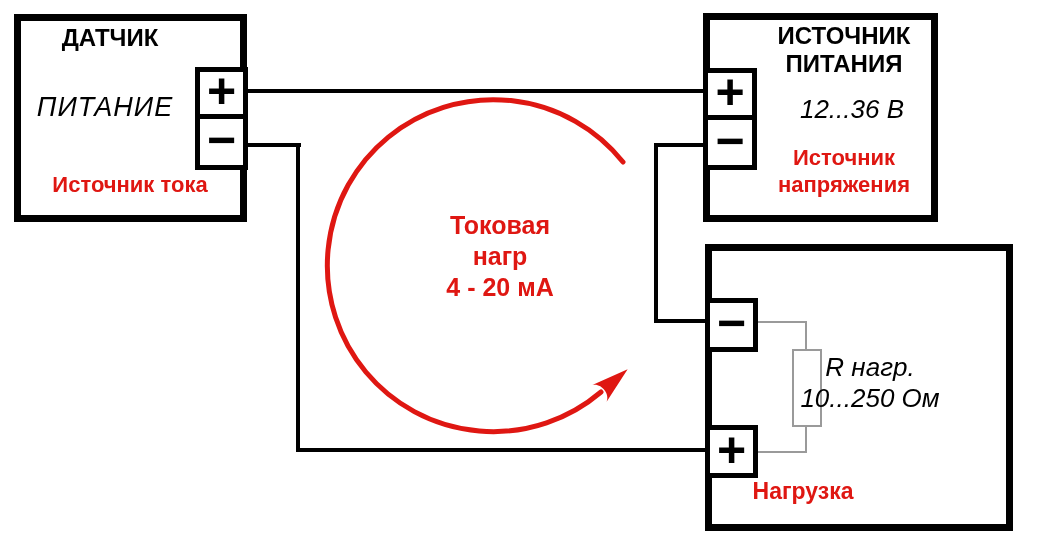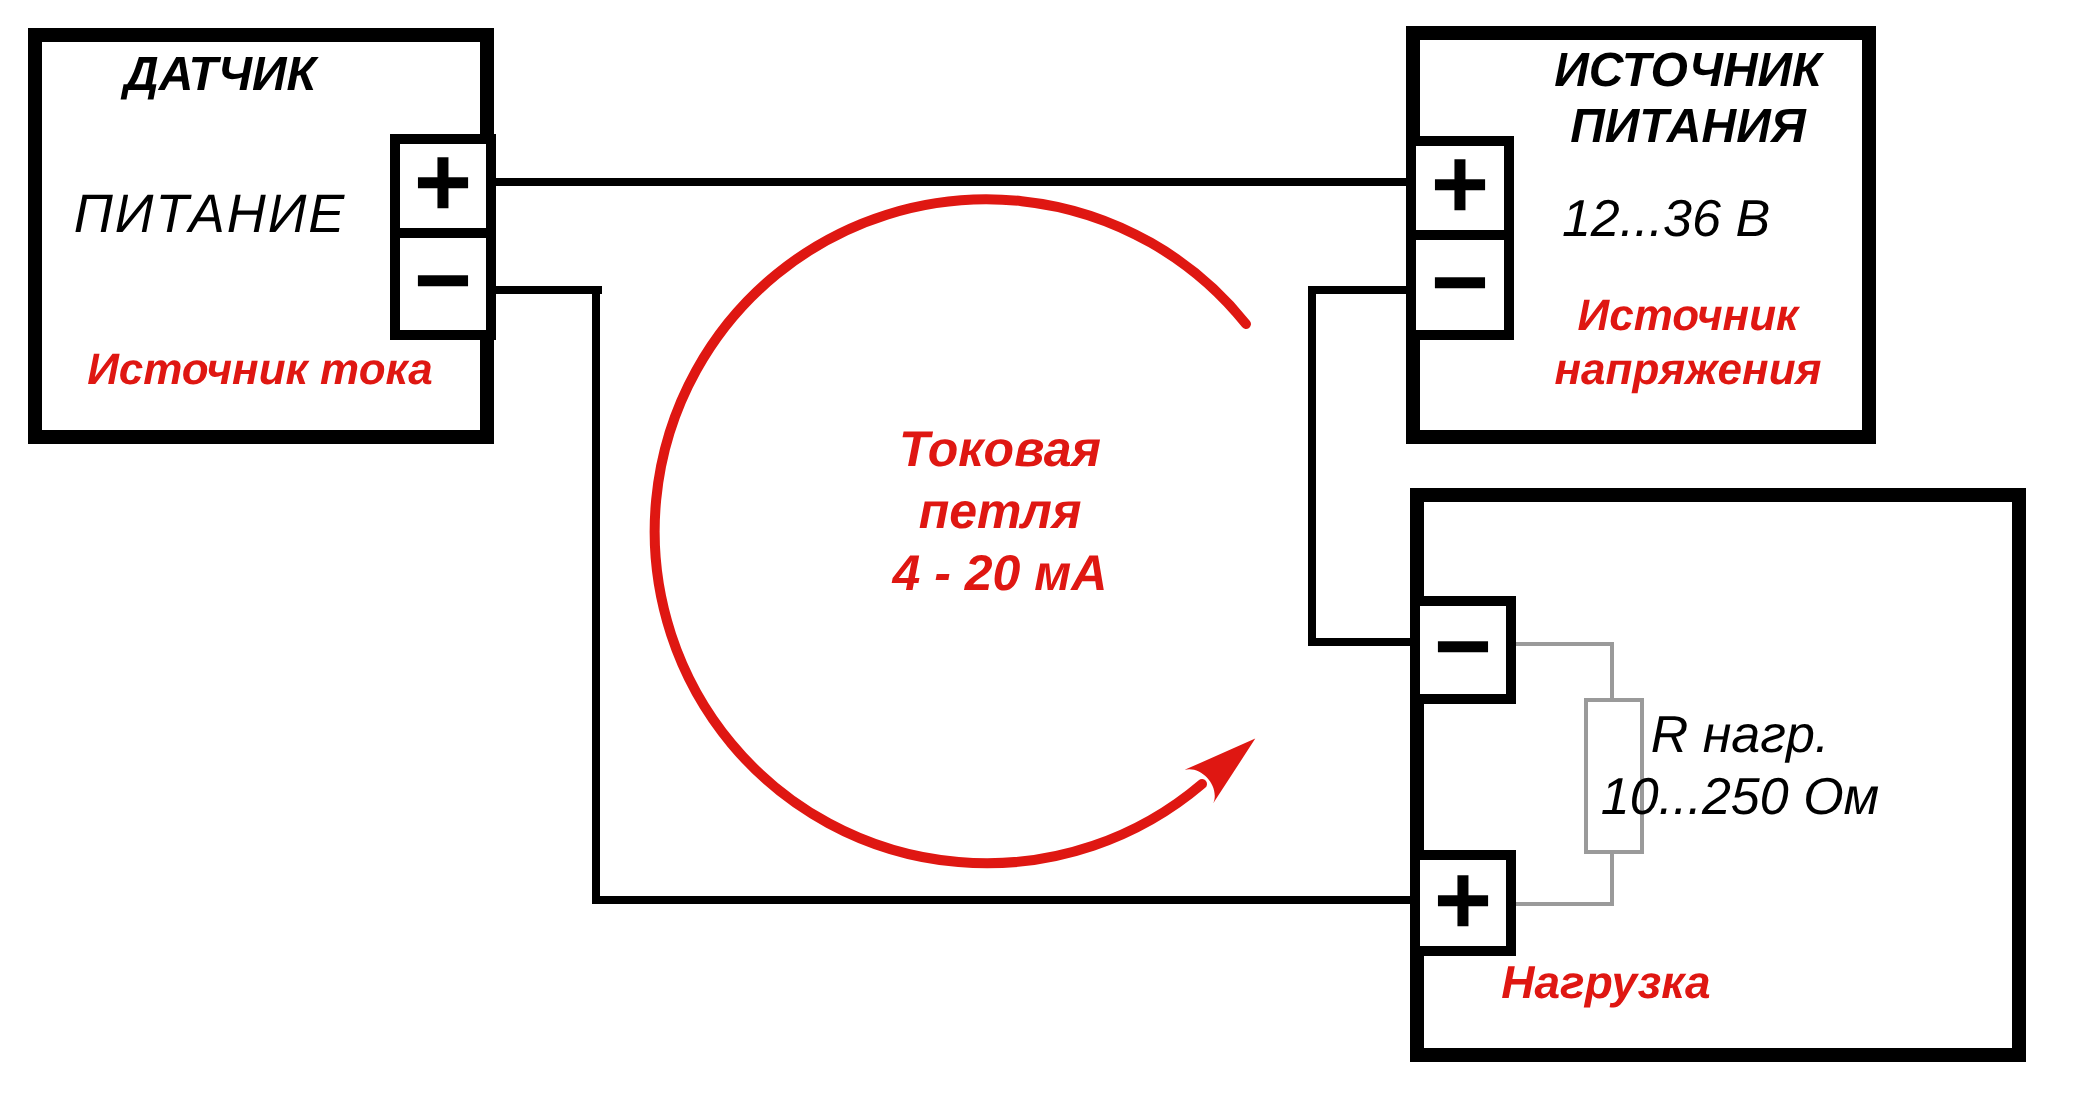--- a/index.html
+++ b/index.html
@@ -21,31 +21,31 @@
     z-index:3;display:flex;align-items:center;justify-content:center;
     font-weight:bold;font-size:50px;line-height:0;color:#000;}
   .t-sensor-plus{left:195px;top:67px;width:53px;height:52px;}
   .t-sensor-minus{left:195px;top:114px;width:53px;height:56px;}
   .t-psu-plus{left:703px;top:68px;width:54px;height:52px;}
   .t-psu-minus{left:703px;top:115px;width:54px;height:55px;}
   .t-meter-minus{left:705px;top:298px;width:53px;height:54px;}
   .t-meter-plus{left:705px;top:425px;width:53px;height:53px;}
   .terminal span{display:block;transform:translateY(-2px);}
 
-  .txt{position:absolute;z-index:4;text-align:center;color:#000;font-style:italic;}
+  .txt{position:absolute;z-index:4;text-align:center;color:#000;}
   .b{font-weight:bold;}
   .i{font-style:italic;}
   .red{color:#df1712;}
 
   .sensor-title{left:20px;top:24px;width:180px;font-size:24px;}
   .sensor-power{left:10px;top:92px;width:190px;font-size:27px;letter-spacing:1px;}
   .sensor-note{left:20px;top:172px;width:220px;font-size:22px;}
 
   .psu-title{left:757px;top:22px;width:174px;font-size:24px;line-height:28px;}
-  .psu-voltage{left:738px;top:94px;width:190px;font-size:26px;}
+  .psu-voltage{left:757px;top:94px;width:190px;font-size:26px;}
   .psu-note{left:750px;top:144px;width:188px;font-size:22px;line-height:27px;}
 
   .meter-title{left:785px;top:272px;width:220px;font-size:24px;line-height:28px;}
   .meter-load{left:760px;top:352px;width:220px;font-size:26px;line-height:31px;}
   .meter-note{left:693px;top:478px;width:220px;font-size:23px;}
 
   .loop-label{left:390px;top:210px;width:220px;font-size:25px;line-height:31px;font-weight:bold;}
 
   .loop-svg{position:absolute;left:0;top:0;z-index:5;pointer-events:none;}
 </style>
@@ -117,17 +117,17 @@
     <defs>
       <marker id="arrowhead" markerUnits="userSpaceOnUse" markerWidth="44" markerHeight="32" refX="3" refY="14" orient="auto">
         <path d="M1,3 L38,14 L1,25 C9,21 9,7 1,3 Z" fill="#df1712"></path>
       </marker>
     </defs>
     <path d="M 623 162 A 166 166 0 1 0 601 392" fill="none" stroke="#df1712" stroke-width="5" stroke-linecap="round" marker-end="url(#arrowhead)"></path>
   </svg>
 
   <div class="txt red loop-label">
     <div>Токовая</div>
-    <div>петля</div>
+    <div>нагр</div>
     <div>4 - 20 мА</div>
   </div>
 
 </div>
 
 </body></html>

